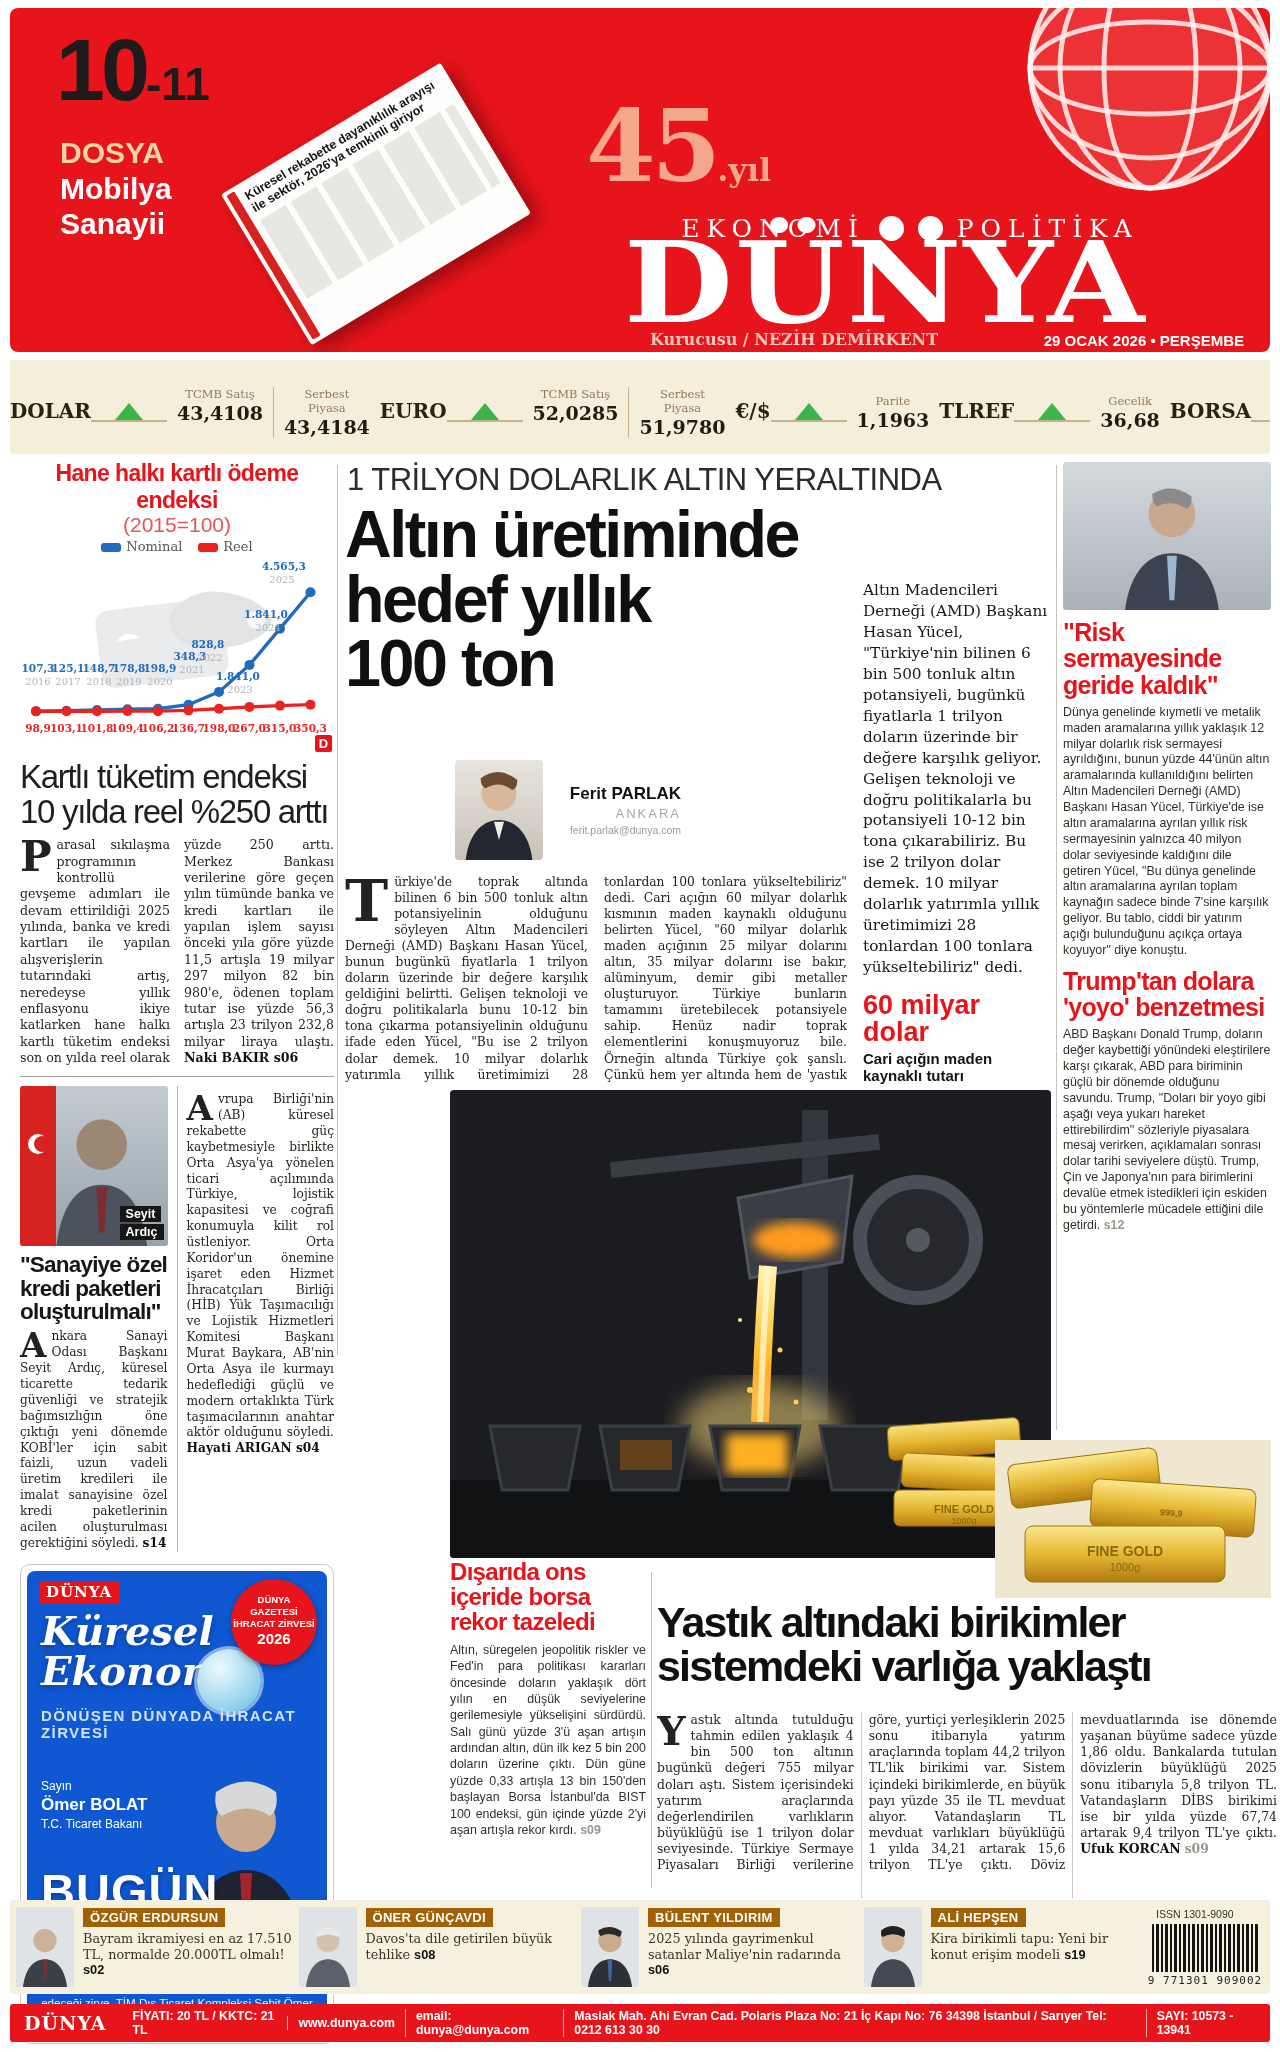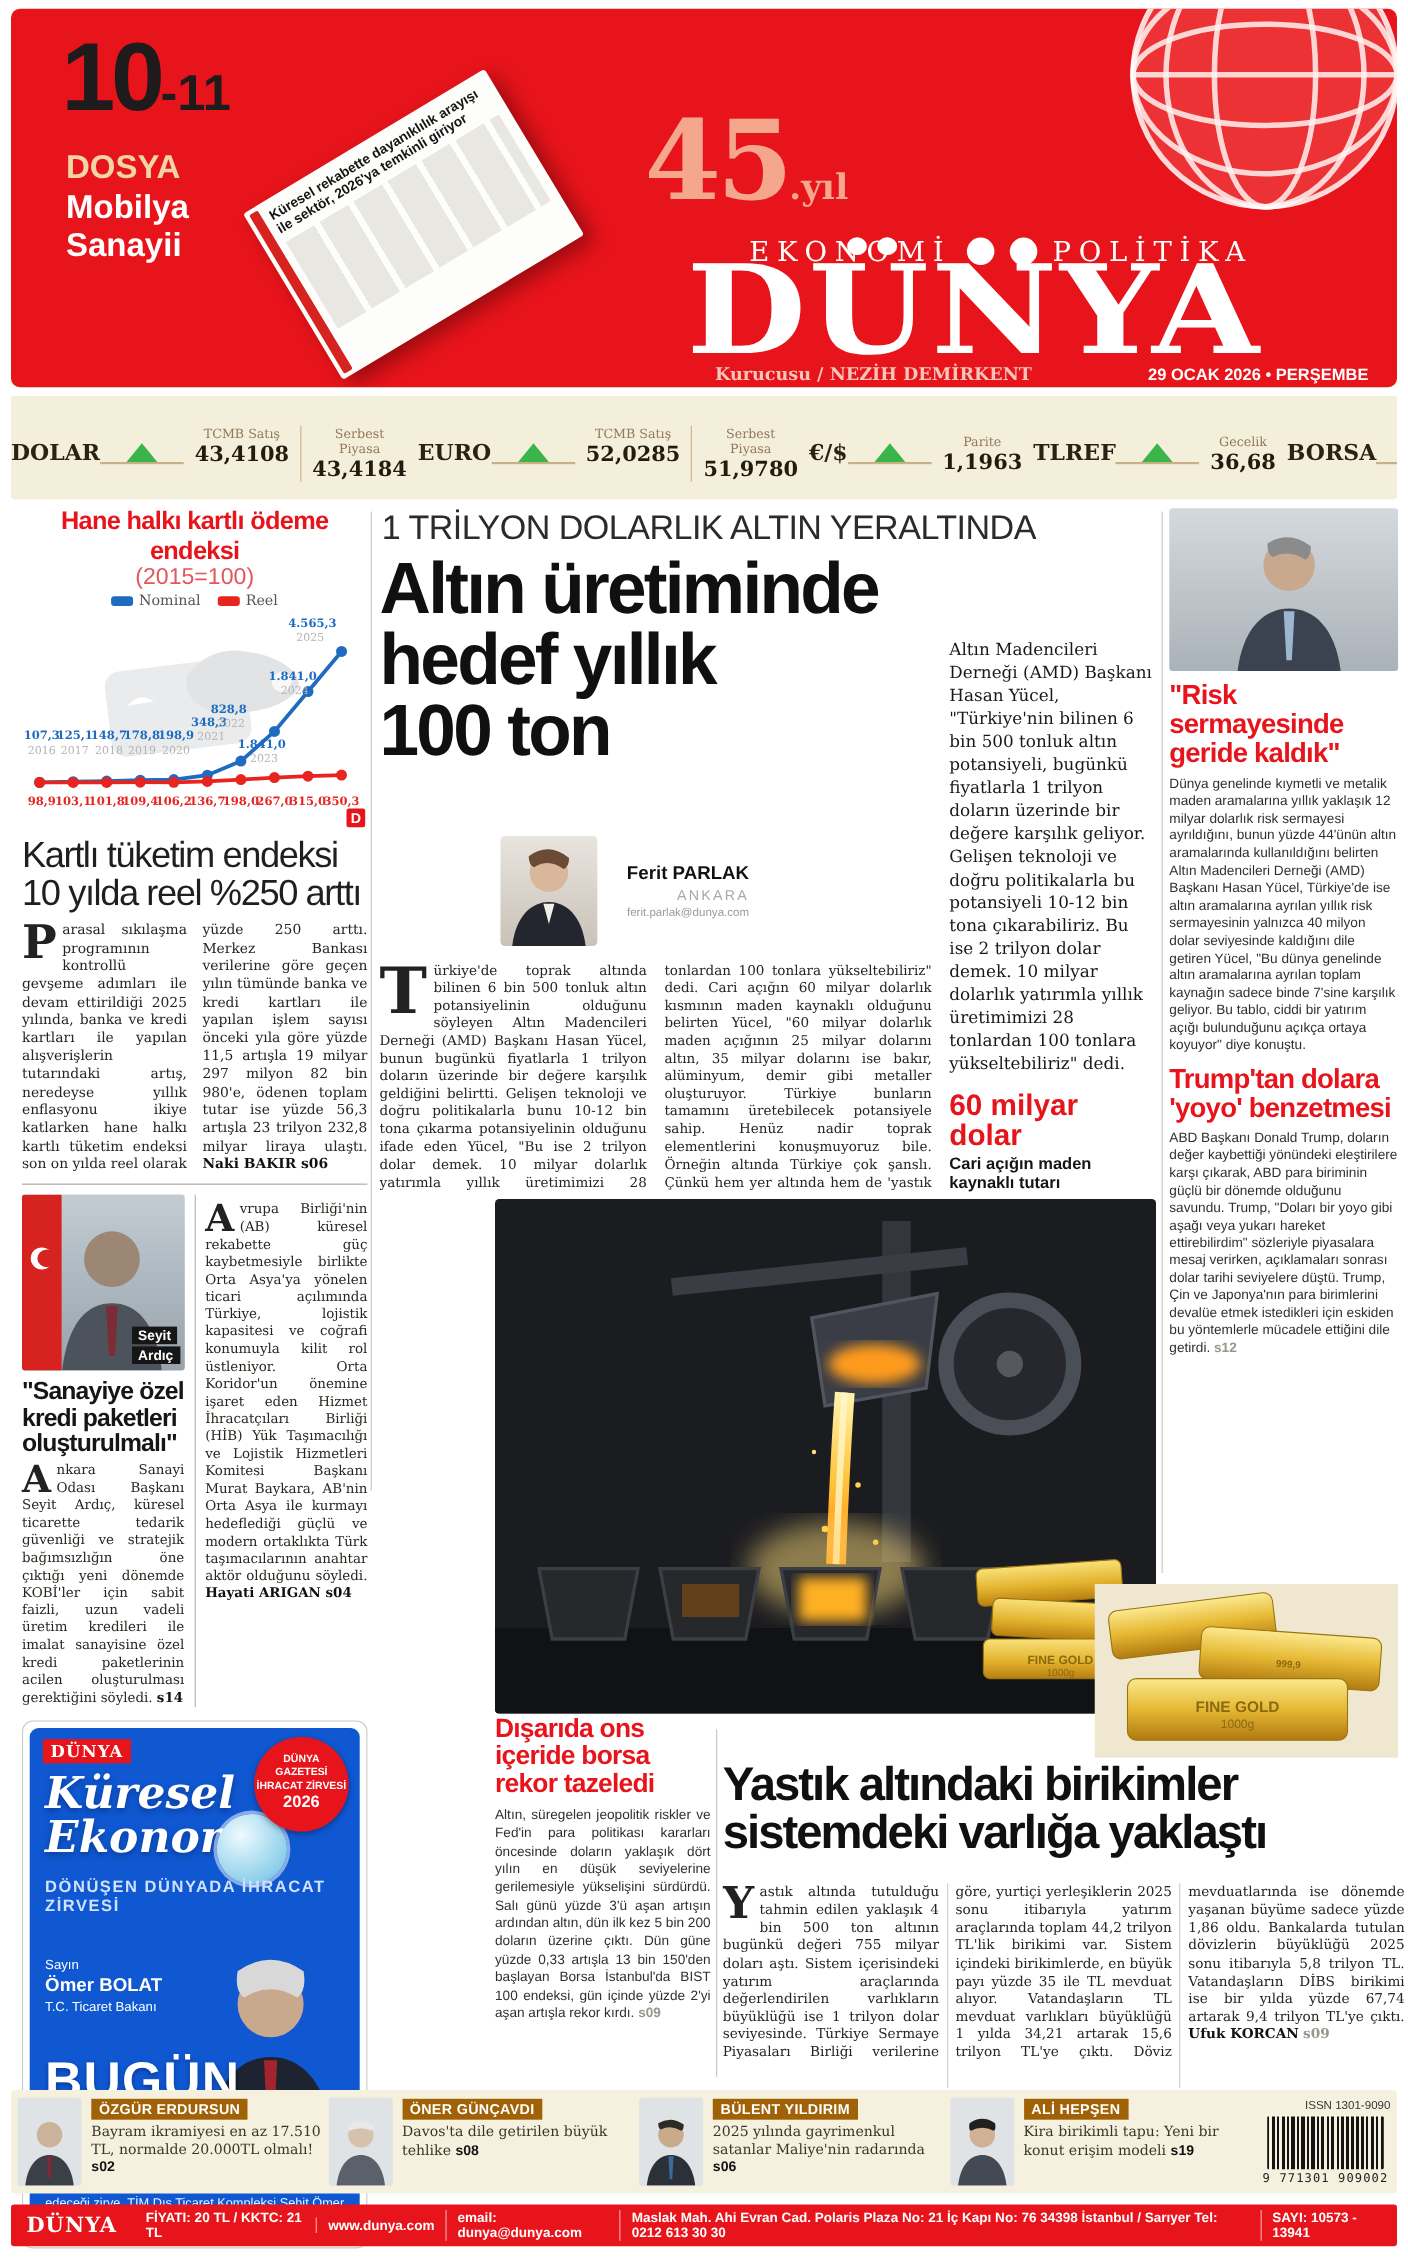--- a/index.html
+++ b/index.html
@@ -111,21 +111,21 @@
 
   
   .strip{position:absolute;left:10px;top:1900px;width:1260px;height:94px;background:#f6f1de;border-radius:4px;display:flex;align-items:center;padding:0 6px;box-sizing:border-box;gap:6px;}
   .st-item{display:flex;gap:9px;width:286px;}
   .st-photo{width:58px;height:80px;background:#dfe3e6;border-radius:2px;overflow:hidden;flex:none;}
   .st-right{flex:1;}
   .st-name{display:inline-block;background:#a16207;color:#fff;font-family:"Liberation Sans",sans-serif;font-weight:bold;font-size:13px;padding:2px 7px;letter-spacing:.3px;}
   .st-text{margin-top:4px;font-size:12.8px;line-height:1.22;color:#3a352c;}
   .st-ref{font-family:"Liberation Sans",sans-serif;font-weight:bold;color:#111;}
   .issuebox{width:118px;flex:none;text-align:center;}
-  .issn{font-family:"Liberation Sans",sans-serif;font-size:10.5px;color:#333;text-align:right;margin-left:24px;}
+  .issn{font-family:"Liberation Sans",sans-serif;font-size:10.5px;color:#333;text-align:left;margin-left:10px;}
   .barcode{margin:4px 6px 0;height:48px;background:repeating-linear-gradient(90deg,#141414 0 2px,transparent 2px 4px,#141414 4px 7px,transparent 7px 9px);border-radius:1px;}
   .bc-num{font-family:"DejaVu Sans Mono",monospace;font-size:11px;color:#222;margin-top:2px;letter-spacing:1px;}
 
   
   .footer{position:absolute;left:10px;top:2004px;width:1260px;height:38px;background:#e8141b;border-radius:3px;display:flex;align-items:center;color:#fff;}
   .ft-logo{font-family:"DejaVu Serif",serif;font-weight:bold;font-size:19px;letter-spacing:1px;margin:0 16px 0 14px;}
   .ft-seg{font-family:"Liberation Sans",sans-serif;font-weight:bold;font-size:12.3px;padding:0 10px;}
   .ft-seg + .ft-seg{border-left:1px solid rgba(255,255,255,.65);}
 
   .sil{width:100%;height:100%;display:block;}

